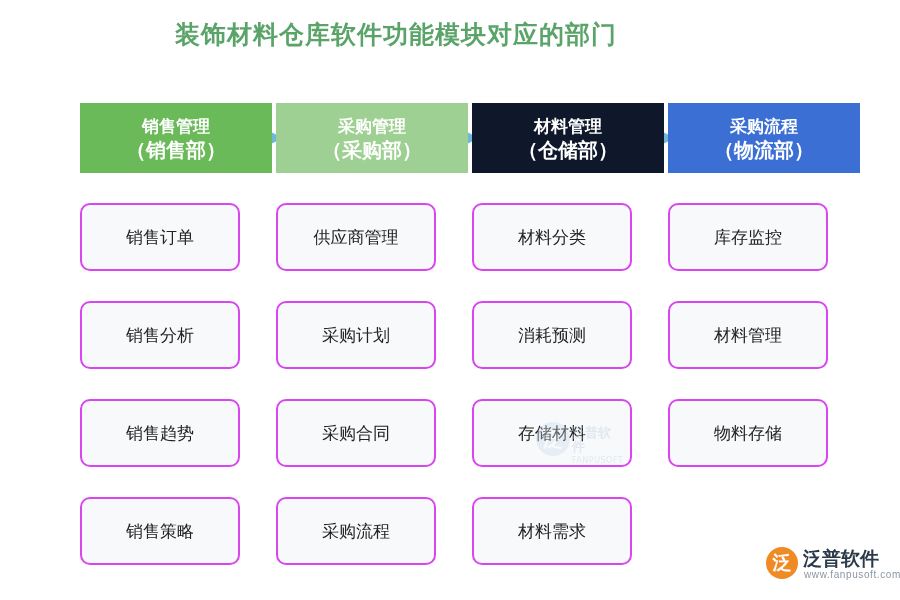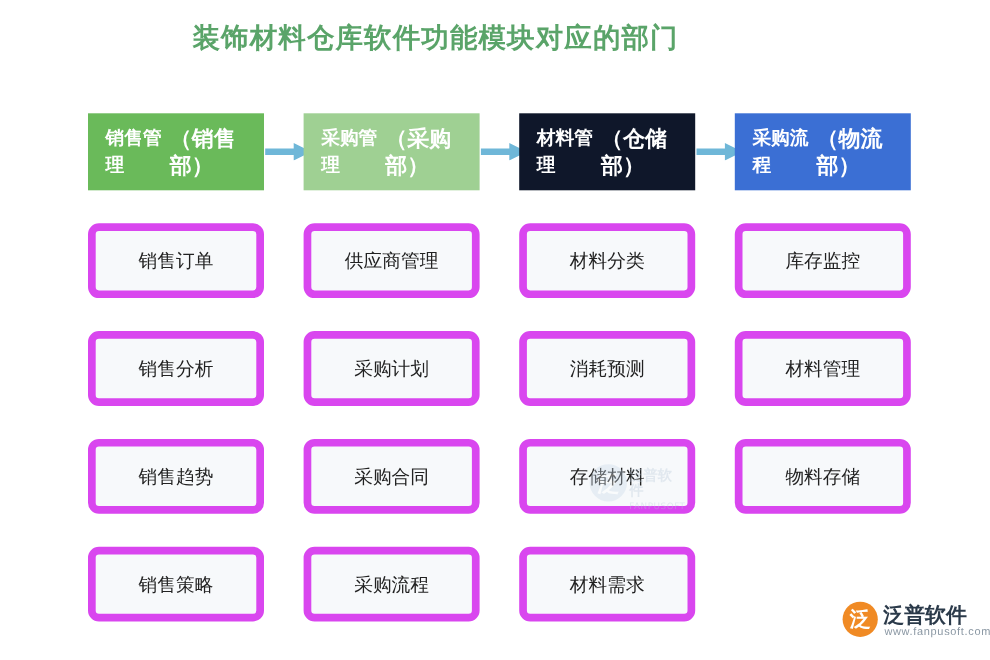--- a/index.html
+++ b/index.html
@@ -38,41 +38,41 @@
     left: 80px;
     width: 748px;
     display: flex;
     justify-content: space-between;
   }
   .column {
     width: 160px;
     position: relative;
   }
   .header-box {
-    width: 160px;
+    width: 192px;
     height: 70px;
     display: flex;
+    flex-direction: column;
     align-items: center;
     justify-content: center;
     color: #ffffff;
     font-weight: bold;
     font-size: 17px;
     line-height: 24px;
     font-family: "DejaVu Sans", "Liberation Sans", sans-serif;
     box-sizing: border-box;
-    padding-left: 16px;
   }
   .header-box .line2 {
     font-size: 20px;
   }
   .sub-box {
     width: 160px;
     height: 68px;
     margin-top: 30px;
-    border: 7px solid #d946ef;
+    border: 2px solid #d946ef;
     border-radius: 10px;
     background: #f7f9fb;
     display: flex;
     align-items: center;
     justify-content: center;
     font-size: 17px;
     color: #222222;
     font-family: "DejaVu Sans", "Liberation Sans", sans-serif;
     box-sizing: border-box;
   }

